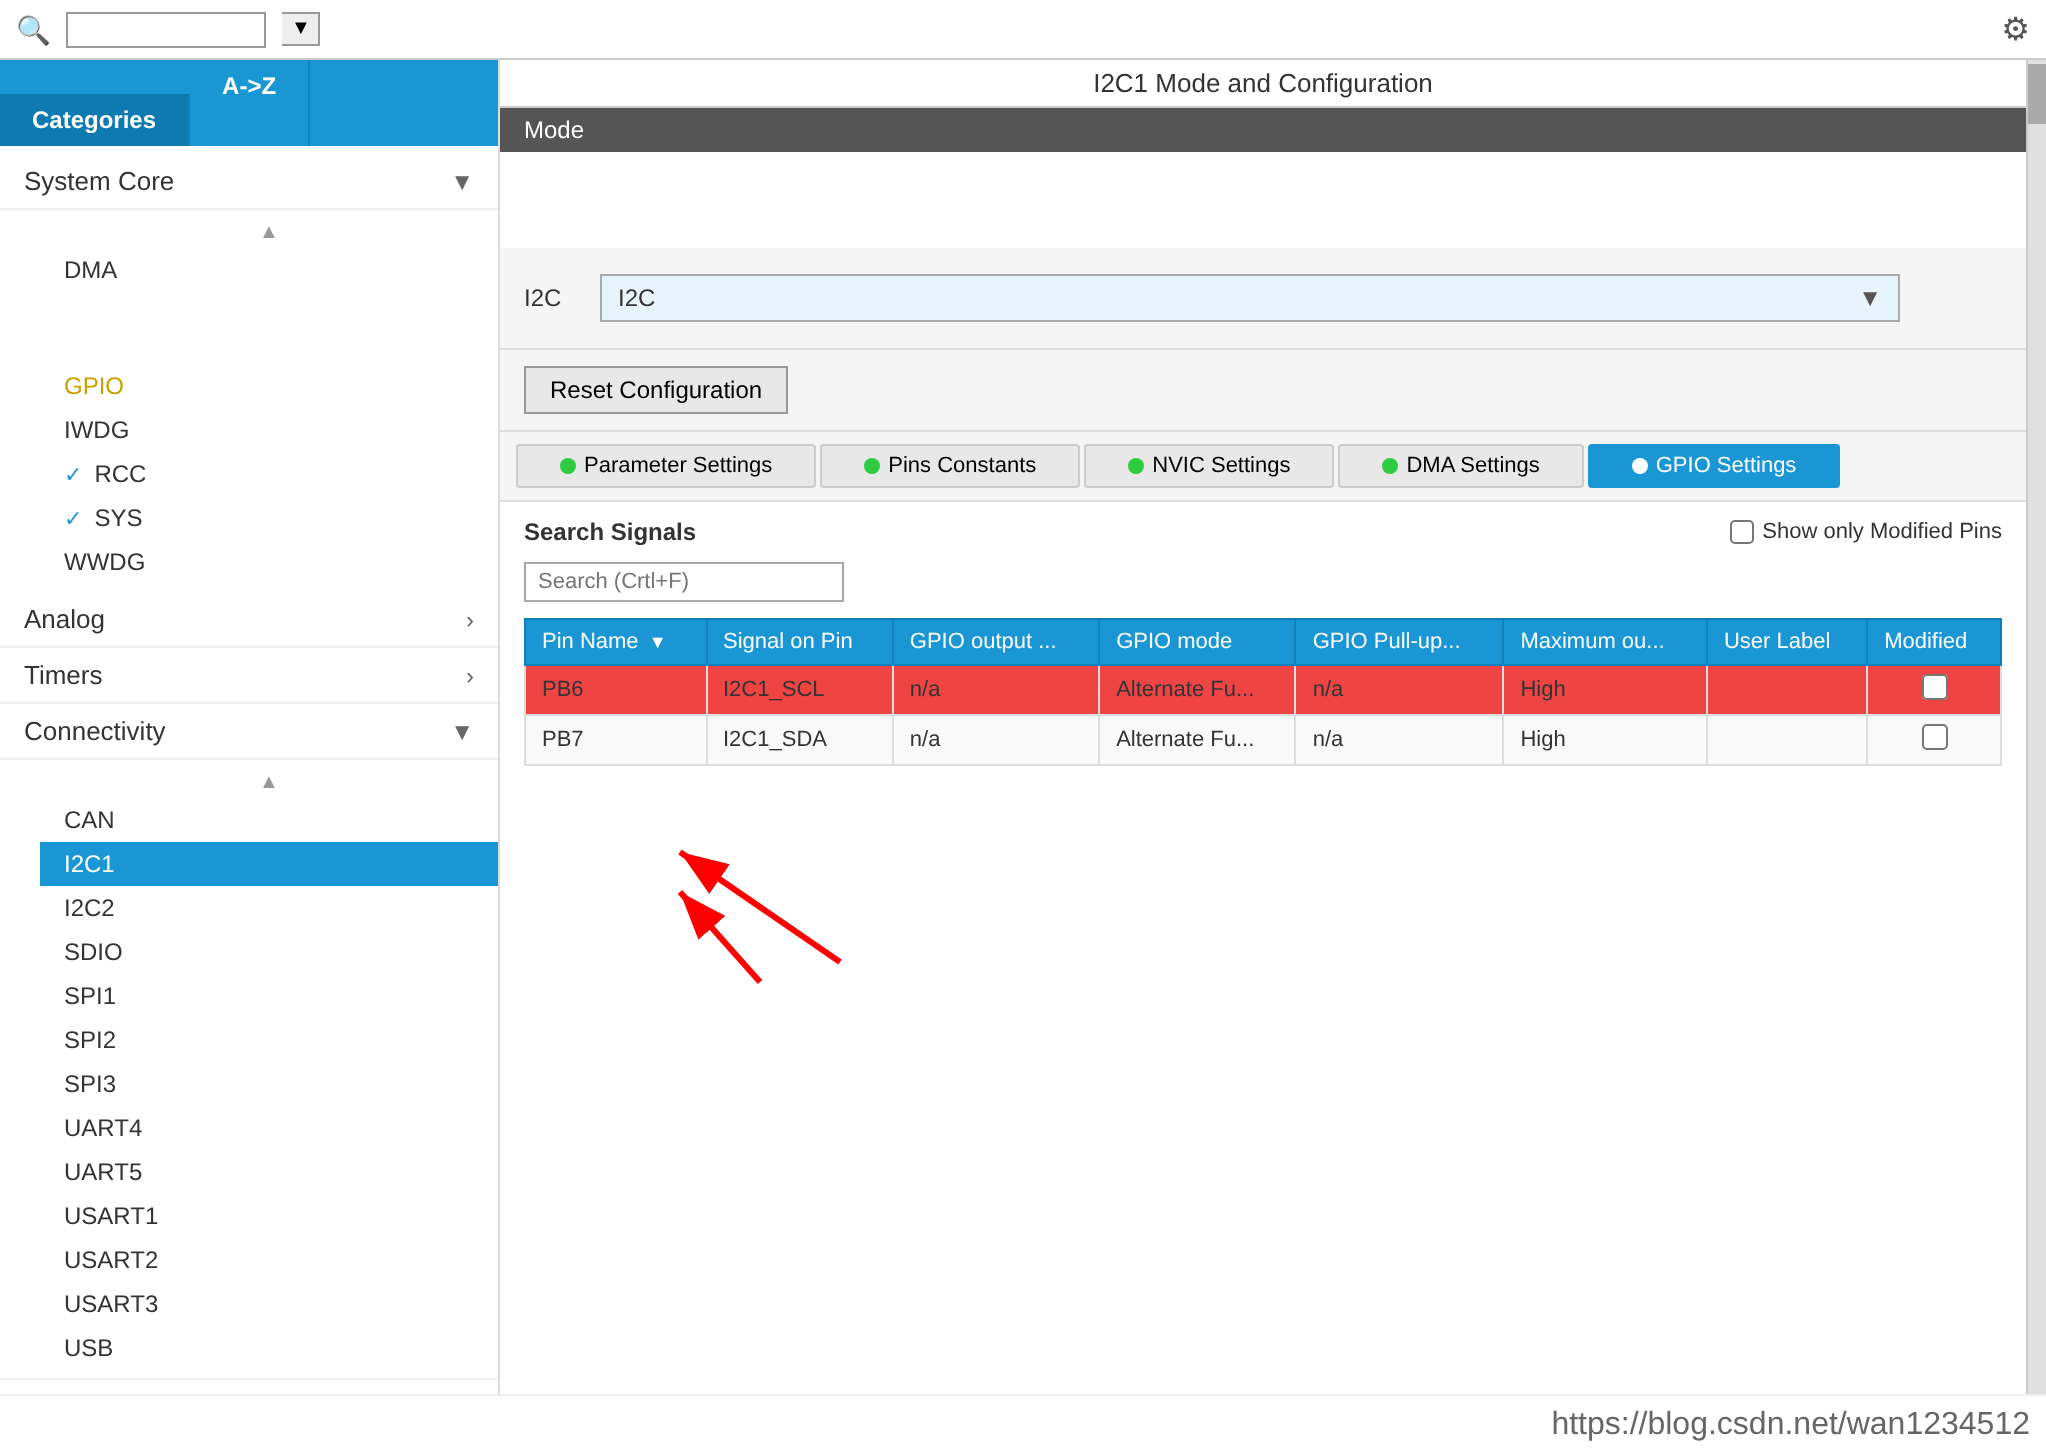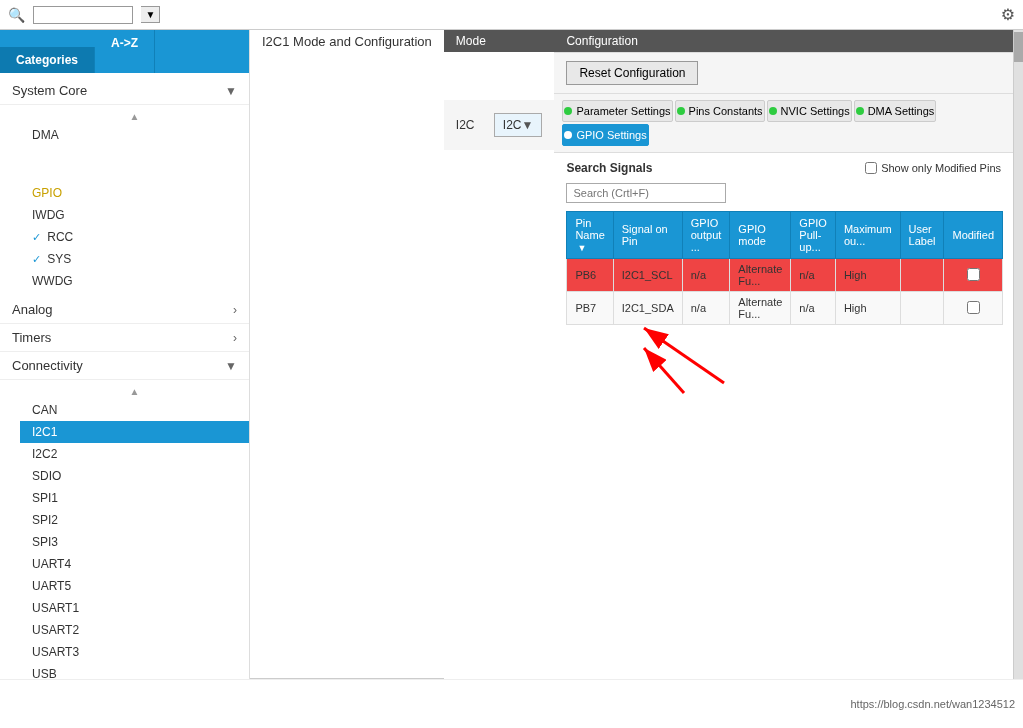--- a/index.html
+++ b/index.html
@@ -36,40 +36,40 @@
     .category-item {
       padding: 4px 12px; font-size: 12px; color: #333; cursor: pointer; display: flex; align-items: center; gap: 4px;
     }
     .category-item.yellow { color: #c8a000; margin-top: 36px; }
     .category-item.checked { color: #333; }
     .category-item.active { background: #1a96d4; color: #fff; }
     .category-item .check { color: #1a96d4; font-size: 11px; margin-right: 2px; }
     .scroll-arrow { text-align: center; color: #999; font-size: 10px; padding: 2px; }
 
     
-    .content-area { flex: 1; display: flex; overflow: hidden; }
+    .content-area { flex: 1; display: flex; flex-direction: column; overflow: hidden; }
     .content-title { background: #fff; padding: 4px 12px; font-size: 13px; color: #333; border-bottom: 1px solid #ccc; text-align: center; }
 
     .mode-section { padding: 0; }
     .section-header { background: #555; color: #fff; padding: 4px 12px; font-size: 12px; }
     .mode-row { display: flex; align-items: center; padding: 8px 12px; gap: 8px; background: #f5f5f5; min-height: 50px; margin-top: 48px; }
     .mode-label { font-size: 12px; color: #333; width: 30px; }
     .mode-select { flex: 1; max-width: 650px; border: 1px solid #aaa; padding: 4px 8px; font-size: 12px; background: #e8f4fc; display: flex; align-items: center; justify-content: space-between; cursor: pointer; }
     .mode-select-text { color: #333; }
     .mode-select-arrow { color: #555; }
 
     
     .config-section { flex: 1; display: flex; flex-direction: column; overflow: hidden; }
     .reset-bar { padding: 8px 12px; background: #f5f5f5; border-top: 1px solid #ddd; border-bottom: 1px solid #ddd; }
     .reset-btn { border: 1px solid #999; background: #e8e8e8; padding: 4px 12px; font-size: 12px; cursor: pointer; }
 
     
     .config-tabs { display: flex; padding: 6px 8px; gap: 2px; background: #f5f5f5; border-bottom: 1px solid #ddd; flex-wrap: wrap; }
     .config-tab {
-      display: flex; align-items: center; gap: 4px; padding: 4px 1px; font-size: 11px;
+      display: flex; align-items: center; gap: 4px; padding: 4px 21px; font-size: 11px;
       border: 1px solid #ccc; background: #e8e8e8; cursor: pointer; border-radius: 2px; justify-content: flex-end;
     }
     .config-tab .dot { width: 8px; height: 8px; border-radius: 50%; display: inline-block; }
     .config-tab.active { background: #1a96d4; color: #fff; border-color: #1a96d4; }
     .config-tab.active .dot { background: #fff; }
     .dot-green { background: #2ecc40; }
 
     
     .table-area { flex: 1; overflow: auto; padding: 8px 12px; background: #fff; position: relative; }
     .search-signals-row { display: flex; align-items: center; justify-content: space-between; margin-bottom: 8px; }
@@ -86,21 +86,21 @@
     }
     .data-table th .sort-arrow { font-size: 9px; margin-left: 2px; }
     .data-table td { padding: 4px 8px; border: 1px solid #ddd; color: #333; background: #ef4444; }
     .data-table tr:nth-child(even) td { background: #f9f9f9; }
 
     
     .right-scrollbar { width: 10px; background: #e0e0e0; border-left: 1px solid #ccc; display: flex; flex-direction: column; }
     .scrollbar-thumb { width: 100%; height: 30px; background: #aaa; margin-top: 2px; }
 
     
-    .bottom-url { font-size: 11px; color: #666; text-align: right; padding: 18px 8px; background: #fff; border-top: 1px solid #eee; }
+    .bottom-url { font-size: 16px; color: #666; text-align: right; padding: 6px 8px; background: #fff; border-top: 1px solid #eee; }
 
     
     .sidebar-multimedia { border-top: 1px solid #eee; }
   </style>
 </head>
 <body>
 
 <div class="top-bar">
   <span style="color:#555; font-size:14px;">🔍</span>
   <input class="search-input" type="text" placeholder="" style="">
@@ -178,21 +178,20 @@
       <div class="mode-row">
         <span class="mode-label">I2C</span>
         <div class="mode-select">
           <span class="mode-select-text">I2C</span>
           <span class="mode-select-arrow">▼</span>
         </div>
       </div>
     </div>
 
     <div class="config-section">
-      <div class="section-header">Configuration</div>
       <div class="reset-bar">
         <button class="reset-btn">Reset Configuration</button>
       </div>
       <div class="config-tabs">
         <div class="config-tab">
           <span class="dot dot-green"></span>
           <span>Parameter Settings</span>
         </div>
         <div class="config-tab">
           <span class="dot dot-green"></span>

